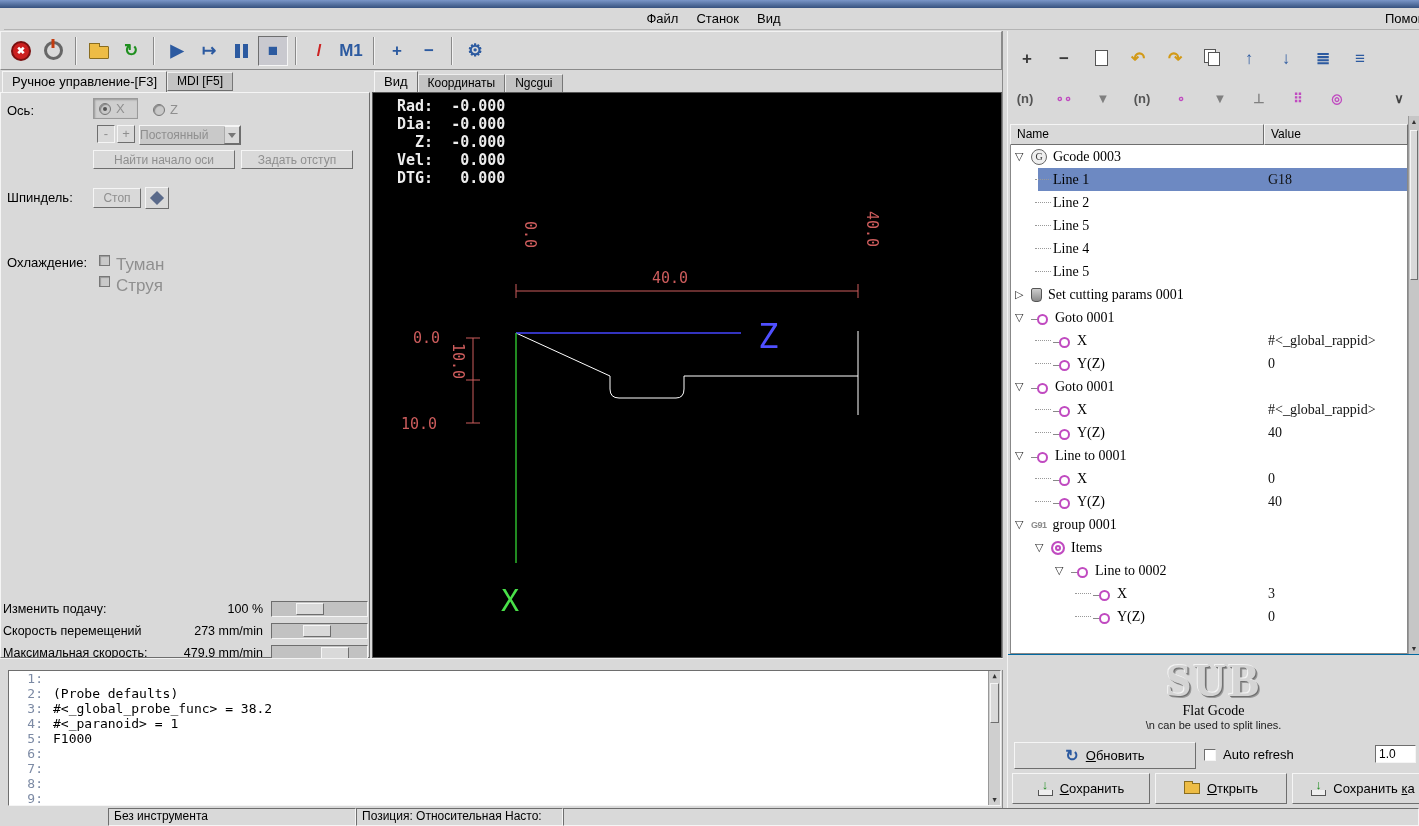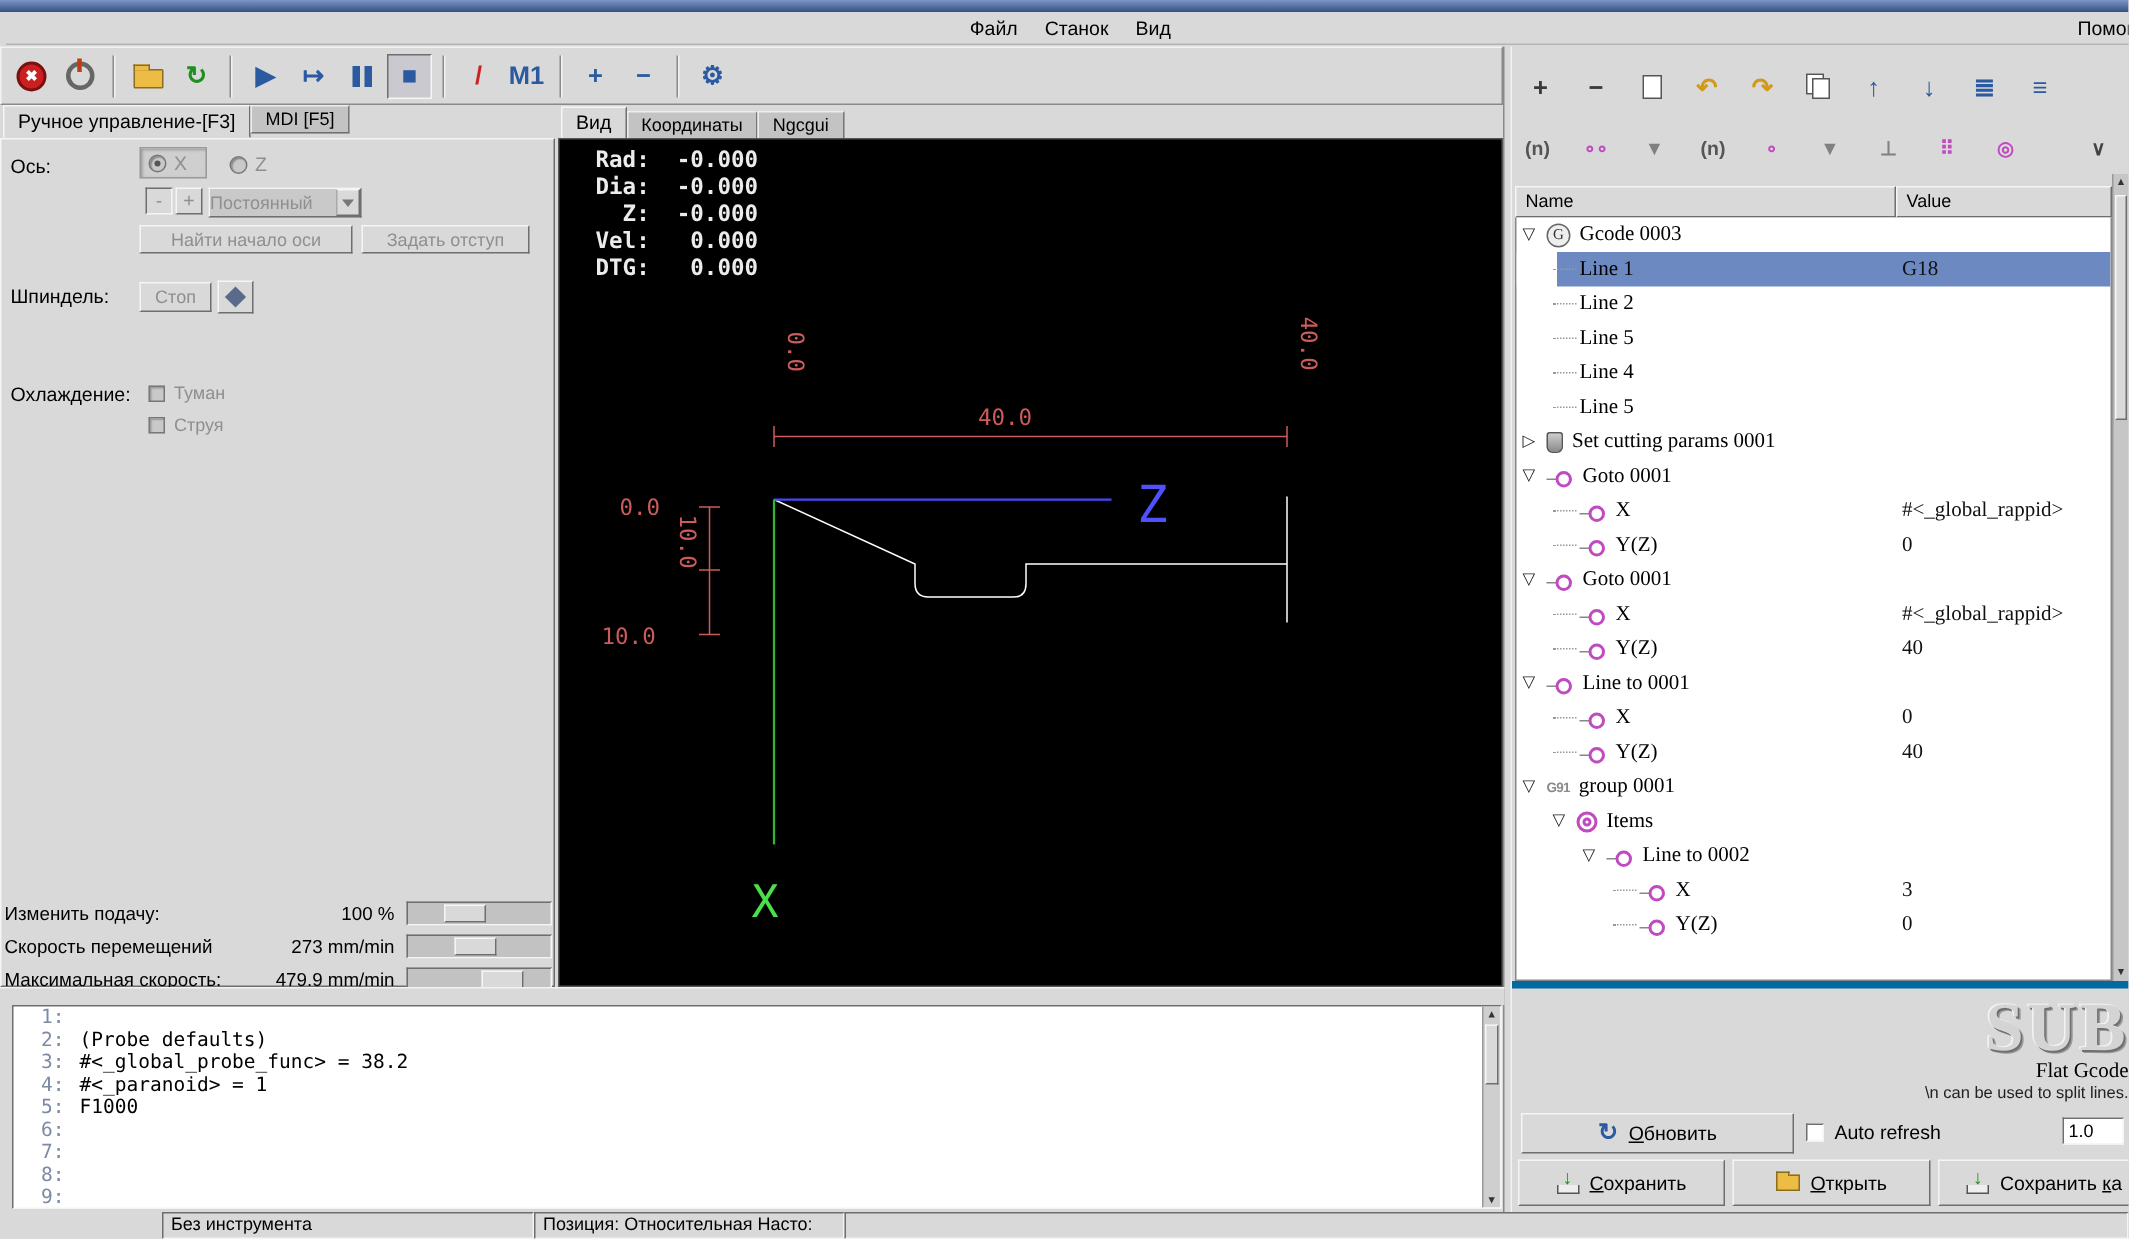--- a/index.html
+++ b/index.html
@@ -25,36 +25,36 @@
   .ic-folder { width:20px; height:13px; background:#edbc45; border:1px solid #8a6d1f; border-radius:1px; position:relative; margin-top:4px; }
   .ic-folder::before { content:''; position:absolute; top:-4px; left:-1px; width:9px; height:3px; background:#edbc45; border:1px solid #8a6d1f; border-bottom:none; }
   .ic-pause { display:flex; gap:3px; }
   .ic-pause i { width:5px; height:14px; background:#2c5aa0; }
   .ic-page { width:13px; height:16px; background:#fff; border:1px solid #555; display:inline-block; }
   .ic-pages { position:relative; width:17px; height:18px; display:inline-block; }
   .ic-pages i { position:absolute; width:12px; height:14px; background:#fff; border:1px solid #555; }
   .ic-pages .p1 { left:0; top:0; } .ic-pages .p2 { left:4px; top:3px; }
 
   
-  #left-tabs { position:absolute; left:2px; top:70px; height:23px; display:flex; align-items:flex-start; }
+  #left-tabs { position:absolute; left:2px; top:70px; height:23px; display:flex; align-items:center; }
   #center-tabs { position:absolute; left:374px; top:70px; height:23px; display:flex; align-items:flex-end; }
   .tab { padding:2px 9px; border:1px solid; border-color:#f5f5f5 #6e6e6e #d9d9d9 #f5f5f5; background:#d9d9d9; height:22px; white-space:nowrap; }
   .tab.inactive { height:19px; background:#c3c3c3; border-color:#ededed #777 #6e6e6e #ededed; font-size:12px; padding-top:1px; }
   #left-frame { position:absolute; left:0; top:92px; width:370px; height:566px; border:1px solid; border-color:#f5f5f5 #6e6e6e #6e6e6e #f5f5f5; background:#d9d9d9; }
   .lbl { position:absolute; font-size:13px; }
   .radio-wrap { position:absolute; display:flex; align-items:center; gap:5px; color:#8f8f8f; font-size:13px; }
   .focus-box { background:#cfcfcf; border:1px solid #9a9a9a; box-shadow:inset 1px 1px 2px #999; padding:2px 12px 2px 5px; }
   .radio { width:12px; height:12px; border-radius:50%; background:#c9c9c9; border:1px solid #777; box-shadow:inset 1px 1px 1px #888; display:inline-block; position:relative; flex:none; }
   .radio.sel::after { content:''; position:absolute; left:3px; top:3px; width:4px; height:4px; border-radius:50%; background:#555; }
   .mini-btn { position:absolute; width:18px; height:18px; text-align:center; line-height:16px; color:#8f8f8f; font-size:13px; }
   .combo { position:absolute; width:102px; height:20px; background:#c9c9c9; color:#8f8f8f; font-size:12px; display:flex; align-items:center; padding-left:0; border:1px solid; border-color:#f5f5f5 #6e6e6e #6e6e6e #f5f5f5; }
   .combo-arrow { margin-left:auto; width:16px; height:100%; border-left:1px solid #aaa; display:flex; align-items:center; justify-content:center; }
   .combo-arrow i { width:0; height:0; border:4px solid transparent; border-top:5px solid #777; margin-top:4px; }
   .dbtn { position:absolute; color:#8f8f8f; font-size:12px; display:flex; align-items:center; justify-content:center; }
-  .chk-wrap { position:absolute; display:flex; gap:6px; align-items:center; color:#8f8f8f; font-size:12px; }
+  .chk-wrap { position:absolute; display:flex; gap:6px; align-items:flex-start; color:#8f8f8f; font-size:17px; }
   .chk { width:11px; height:11px; background:#c9c9c9; border:1px solid #777; box-shadow:inset 1px 1px 1px #999; display:inline-block; flex:none; }
   #sliders { position:absolute; left:2px; top:505px; width:365px; }
   .slider-row { display:flex; align-items:center; height:22px; font-size:12.5px; }
   .slabel { flex:none; }
   .svalue { margin-left:auto; flex:none; text-align:right; }
   .strough { flex:none; width:97px; height:16px; margin-left:8px; background:#c2c2c2; border:1px solid; border-color:#6e6e6e #f5f5f5 #f5f5f5 #6e6e6e; position:relative; }
   .shandle { position:absolute; top:1px; width:28px; height:12px; background:#d9d9d9; border:1px solid; border-color:#f5f5f5 #6e6e6e #6e6e6e #f5f5f5; }
 
   
   #canvas { position:absolute; left:372px; top:92px; width:630px; height:566px; background:#000; border:1px solid #555; }
@@ -102,21 +102,21 @@
   .icon-gcode { width:16px; height:16px; border:1px solid #666; border-radius:50%; background:#eee; font-size:10px; text-align:center; line-height:14px; color:#333; font-family:"Liberation Serif",serif; }
   .icon-tool { width:11px; height:14px; background:linear-gradient(#cdcdcd,#8a8a8a); border:1px solid #555; border-radius:2px 2px 4px 4px; }
   .icon-node, .icon-param { position:relative; width:18px; height:14px; }
   .icon-node::before, .icon-param::before { content:''; position:absolute; left:0; top:8px; width:10px; height:1px; background:#888; }
   .icon-node::after, .icon-param::after { content:''; position:absolute; right:1px; top:3px; width:7px; height:7px; border:2px solid #c04ac0; border-radius:50%; background:#fff; }
   .icon-g91 { font-size:9px; color:#8a8a8a; font-weight:bold; letter-spacing:-0.5px; font-family:"Liberation Sans",sans-serif; }
   .icon-items { width:14px; height:14px; border:2px solid #c04ac0; border-radius:50%; background:#fff; box-shadow:inset 0 0 0 2px #fff, inset 0 0 0 4px #c04ac0; }
   #tree-scroll { position:absolute; left:1408px; top:116px; width:11px; height:538px; background:#c6c6c6; border-left:1px solid #999; font-size:7px; color:#333; text-align:center; }
   #tree-scroll .thumb { position:absolute; left:1px; top:14px; width:8px; height:150px; background:#d9d9d9; border:1px solid; border-color:#f5f5f5 #6e6e6e #6e6e6e #f5f5f5; }
 
-  #sub-panel { position:absolute; left:1008px; top:654px; width:411px; height:88px; overflow:hidden; text-align:right; border-top:5px solid #0369a1; }
+  #sub-panel { position:absolute; left:1008px; top:654px; width:411px; height:88px; overflow:hidden; text-align:center; border-top:1px solid #0369a1; }
   #sub-watermark { font-family:"Liberation Serif",serif; font-size:46px; font-weight:bold; color:#d4d4d4; letter-spacing:2px; line-height:52px; text-shadow:-1px -1px 0 #f4f4f4, 1px 1px 0 #6f6f6f, 2px 2px 0 #9a9a9a; }
   #sub-title { font-family:"Liberation Serif",serif; font-size:14px; margin-top:-4px; }
   #sub-note { font-size:11px; color:#222; }
 
   #refresh-row { position:absolute; left:1008px; top:742px; width:411px; height:29px; }
   #refresh-button { position:absolute; left:6px; top:0; width:182px; height:27px; display:flex; align-items:center; justify-content:center; gap:7px; font-size:13px; }
   .ic-refresh { color:#2c5aa0; font-weight:bold; font-size:16px; line-height:1; }
   #auto-refresh-box { position:absolute; left:196px; top:7px; width:12px; height:12px; background:#fff; border:1px solid; border-color:#6e6e6e #f5f5f5 #f5f5f5 #6e6e6e; }
   #auto-refresh-label { position:absolute; left:215px; top:5px; font-size:13px; }
   #interval-input { position:absolute; left:367px; top:3px; width:41px; height:18px; background:#fff; border:1px solid; border-color:#6e6e6e #f5f5f5 #f5f5f5 #6e6e6e; font-size:12px; font-family:"Liberation Sans",sans-serif; padding:0 3px; }

